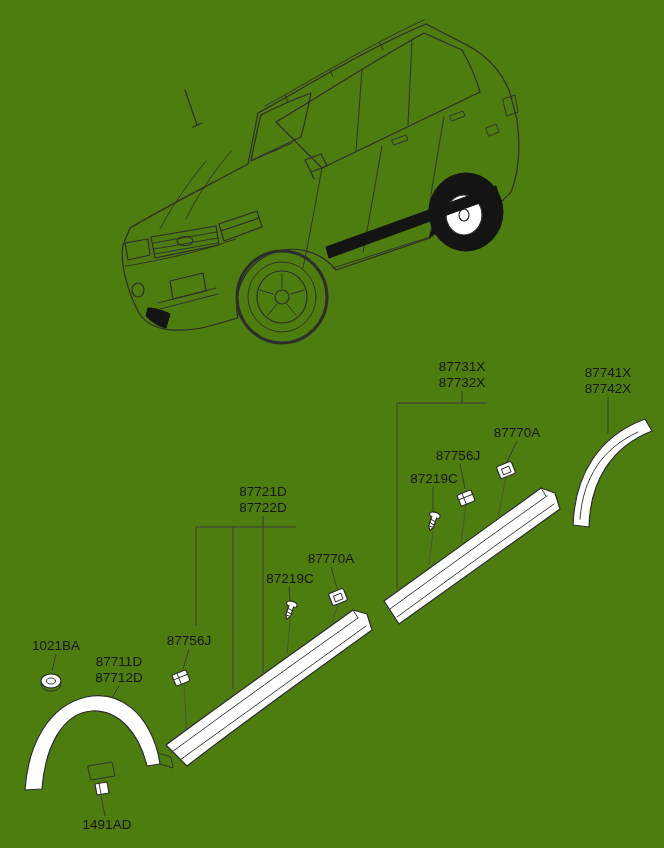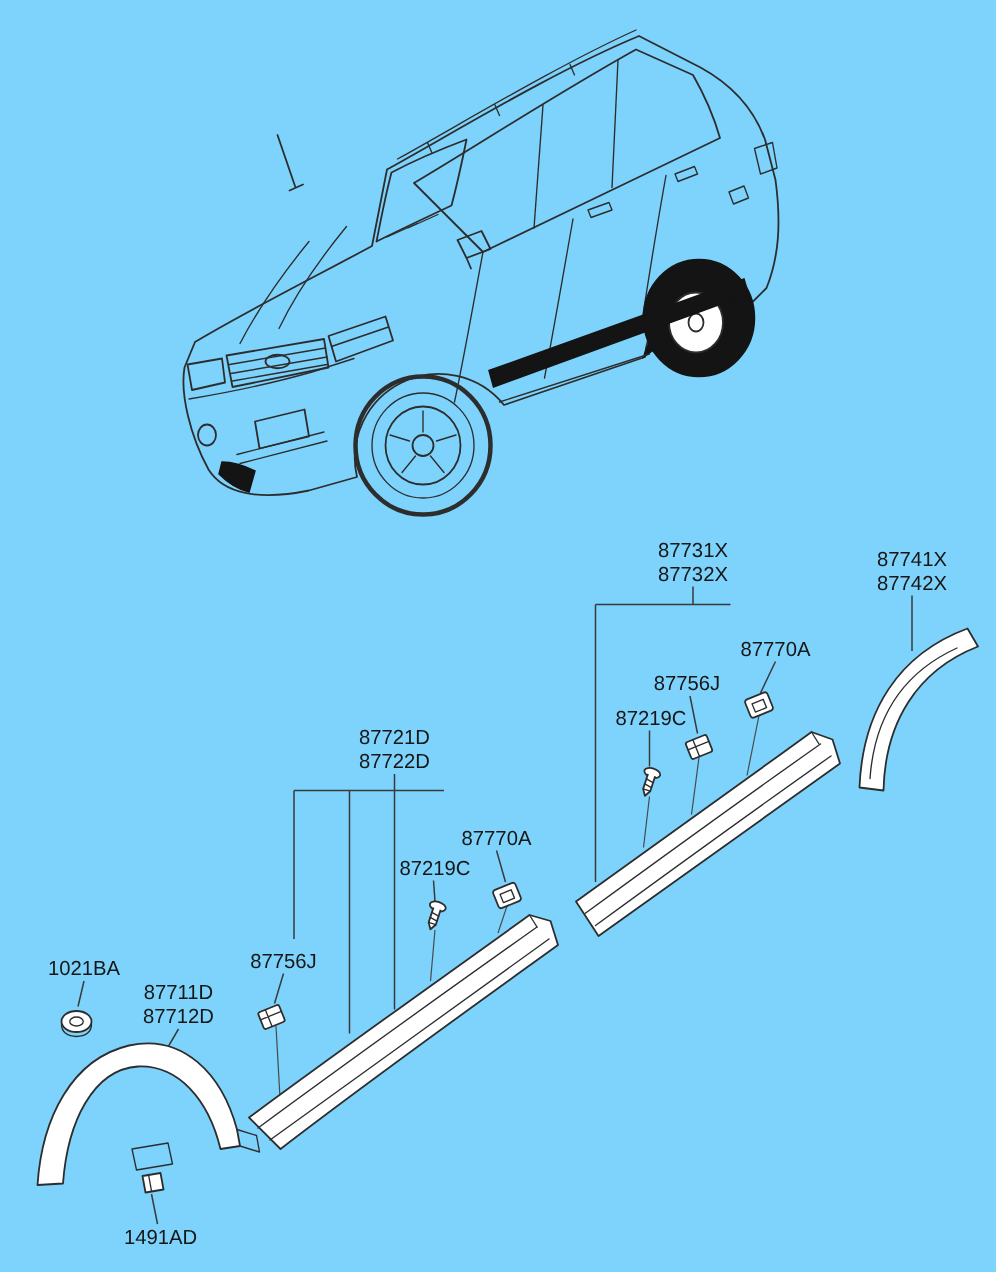--- a/index.html
+++ b/index.html
@@ -1,17 +1,17 @@
 <!DOCTYPE html>
 <html><head>
 <meta charset="utf-8">
 <style>
   html,body{margin:0;padding:0;background:#ffffff;}
   .page{
-    position:relative;width:664px;height:848px;background:#7dd3fc;
+    position:relative;width:664px;height:848px;background:#4d7c0f;
     outline:1px solid #cfcfcf;box-sizing:border-box;overflow:hidden;
     font-family:"Liberation Sans",sans-serif;
   }
   svg{display:block;}
   .ln{fill:none;stroke:#2d2d2d;stroke-width:1.2;stroke-linecap:round;stroke-linejoin:round;}
   .thin{stroke-width:0.9;}
   .tire{fill:none;stroke:#2d2d2d;stroke-width:3;}
   .pt{fill:#ffffff;stroke:#2d2d2d;stroke-width:1.2;stroke-linejoin:round;}
   .dark{fill:#141414;stroke:#141414;stroke-width:1;}
   .ld{fill:none;stroke:#3a3a3a;stroke-width:1;}

